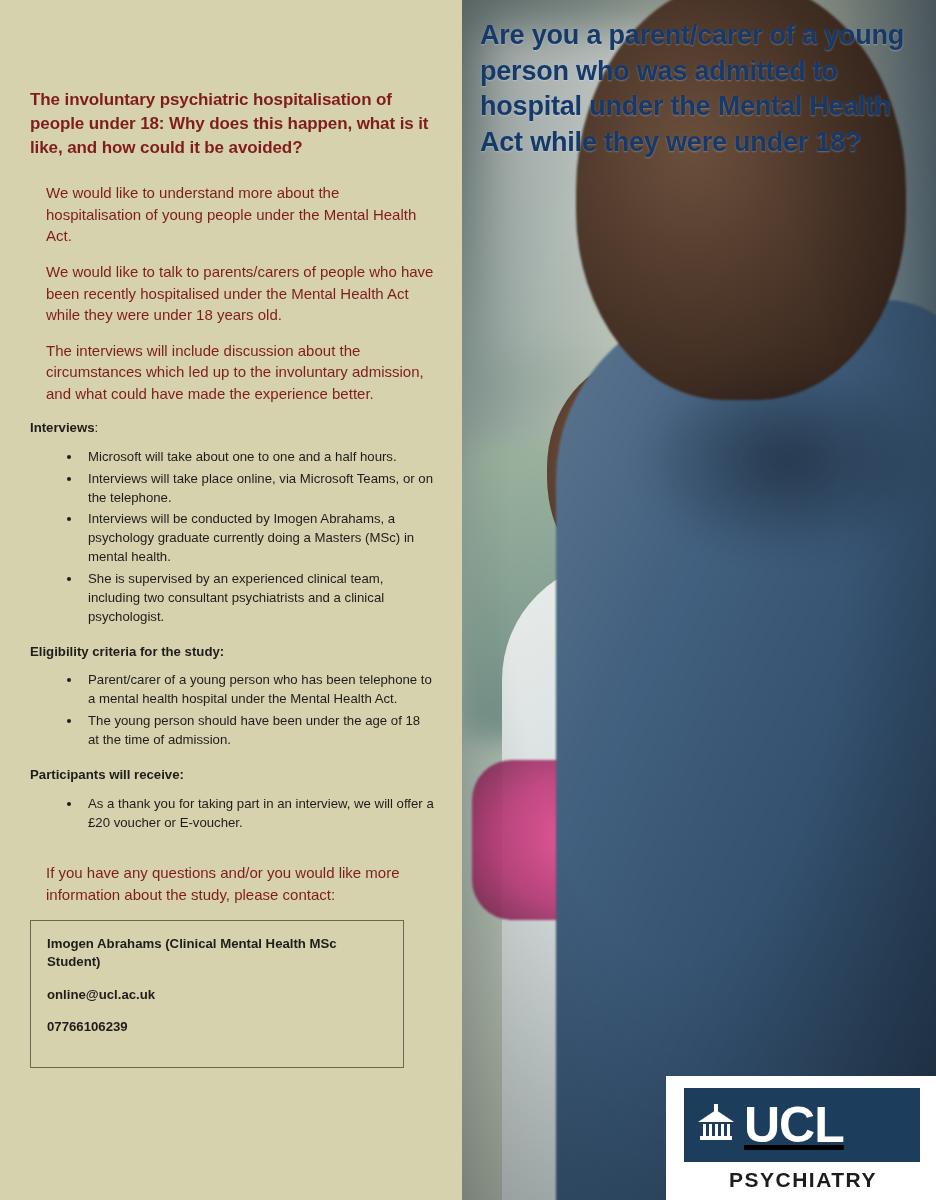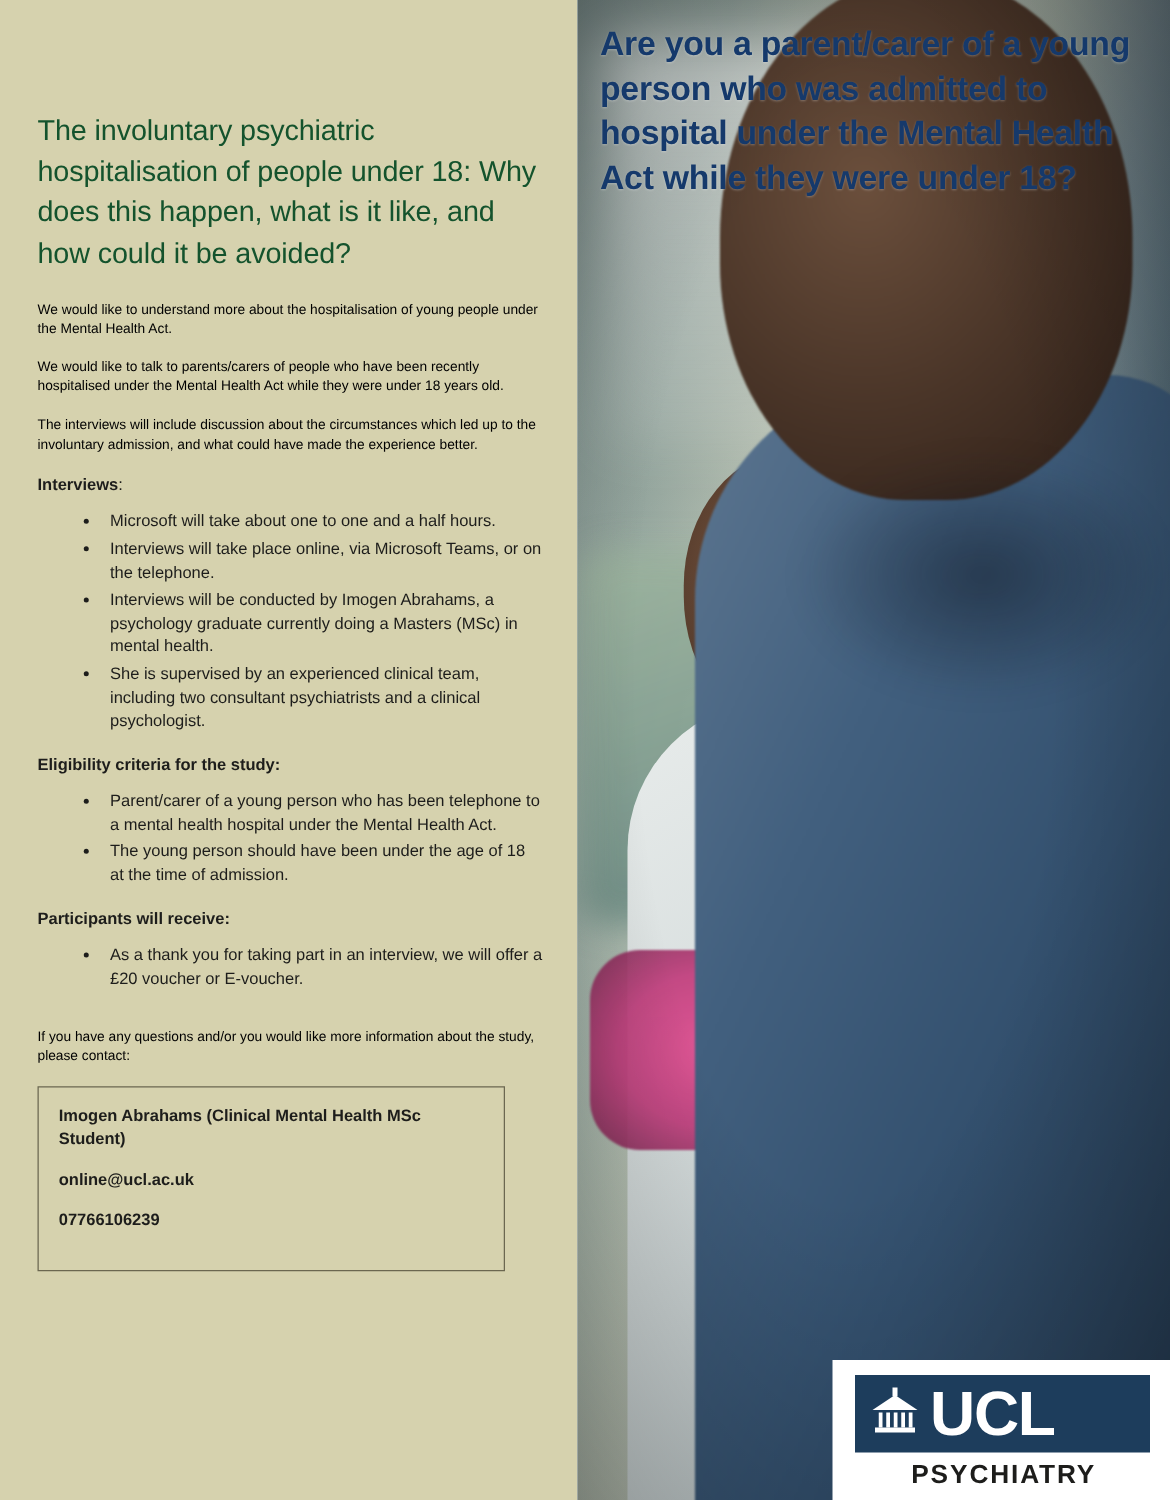--- a/index.html
+++ b/index.html
@@ -25,33 +25,33 @@
   .left-col {
     width: 462px;
     height: 1200px;
     background: #d6d2ae;
     box-sizing: border-box;
     padding: 88px 28px 20px 30px;
     position: relative;
   }
 
   .headline {
-    color: #14532d;
-    font-size: 23px;
-    font-weight: normal;
+    color: #7f1d1d;
+    font-size: 17px;
+    font-weight: bold;
     line-height: 1.42;
     margin: 0 0 22px 0;
     letter-spacing: -0.1px;
   }
 
   .body-text {
-    color: #000000;
-    font-size: 11px;
+    color: #7f1d1d;
+    font-size: 15px;
     line-height: 1.42;
-    margin: 0 0 15px 0;
+    margin: 0 0 15px 16px;
   }
 
   .sub-head {
     color: #1d1d1b;
     font-size: 13.2px;
     font-weight: bold;
     line-height: 1.42;
     margin: 0 0 10px 0;
   }
   .sub-head .reg { font-weight: normal; }
@@ -214,26 +214,27 @@
     position: absolute;
     right: 0;
     bottom: 0;
     width: 270px;
     background: #ffffff;
     padding: 12px 16px 8px 18px;
     box-sizing: border-box;
   }
   .ucl-mark {
     background: #1d3d5c;
-    height: 62px;
+    height: 74px;
     display: flex;
     align-items: center;
     justify-content: flex-start;
     padding-left: 10px;
     box-sizing: border-box;
+    text-decoration: underline;
   }
   .ucl-dome {
     width: 44px;
     height: 46px;
     position: relative;
     margin-right: 6px;
     flex: 0 0 auto;
   }
   .ucl-word {
     color: #ffffff;

